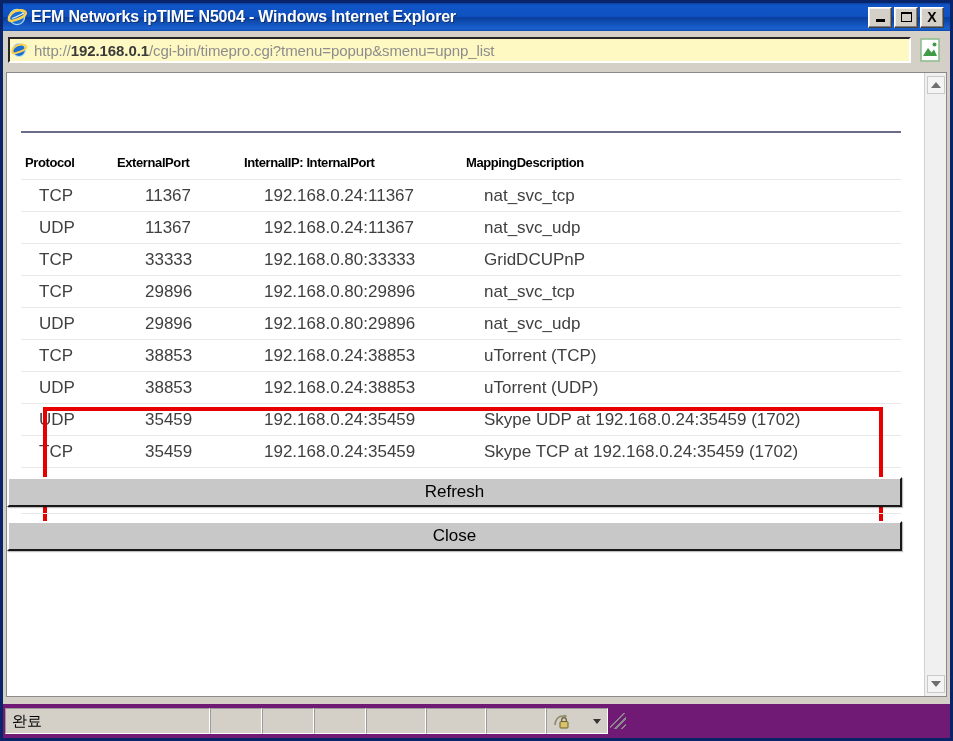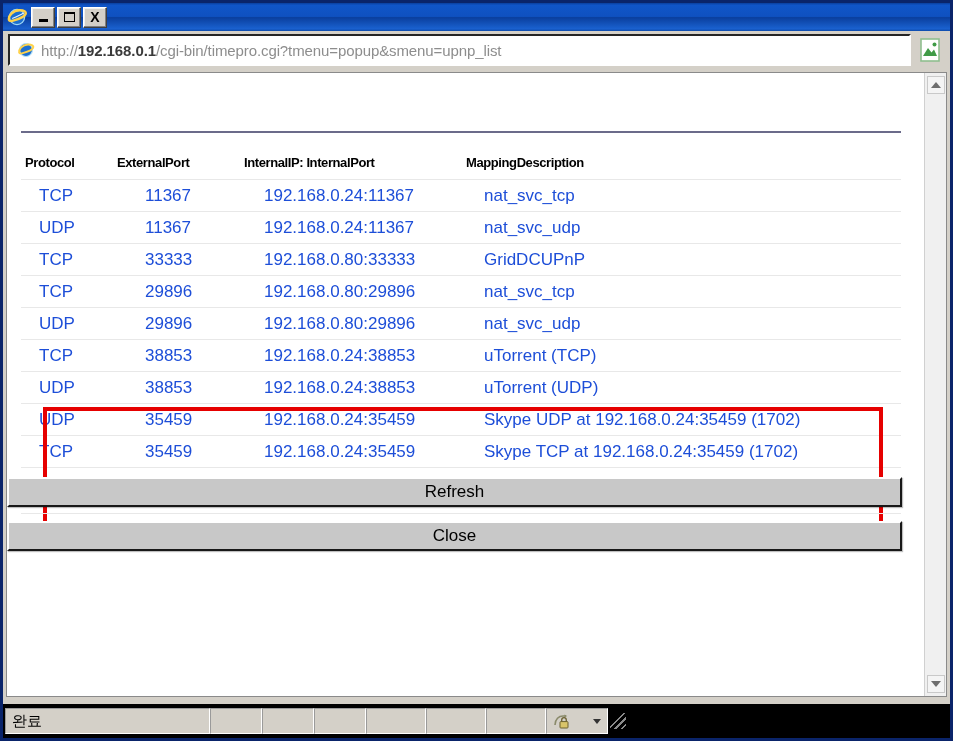--- a/index.html
+++ b/index.html
@@ -106,30 +106,30 @@
     width: 947px;
     height: 38px;
     background: #d4d0c8;
     box-sizing: border-box;
     display: flex;
     align-items: center;
     padding: 0 5px;
   }
   .addr-input {
     flex: 1 1 auto;
-    height: 32px;
-    background: #ffffff;
+    height: 26px;
+    background: #fef9c3;
     border: 2px inset #9a9a9a;
     border-top-color: #7a7a7a;
     border-left-color: #7a7a7a;
     border-right-color: #ffffff;
     border-bottom-color: #ffffff;
     display: flex;
     align-items: center;
-    padding: 0 7px;
+    padding: 0 0;
     box-sizing: border-box;
     overflow: hidden;
   }
   .addr-ie-icon {
     width: 18px; height: 18px;
     flex: 0 0 auto;
     margin-right: 6px;
     position: relative;
   }
   .url {
@@ -209,21 +209,21 @@
     font-size: 13px;
     font-weight: bold;
     color: #000000;
     height: 34px;
     vertical-align: middle;
     white-space: nowrap;
     letter-spacing: -0.4px;
   }
   .tbl tbody td {
     font-size: 17px;
-    color: #1d4ed8;
+    color: #404040;
     height: 31px;
     vertical-align: middle;
     border-top: 1px solid #e8e8e8;
     white-space: nowrap;
   }
   .tbl tbody tr:last-child td { border-bottom: 1px solid #e8e8e8; }
 
   .col-proto { width: 88px; }
   .col-ext   { width: 125px; }
   .col-int   { width: 220px; }
@@ -320,21 +320,21 @@
   .tri-up { border-bottom: 6px solid #6e6e6e; }
   .tri-down { border-top: 6px solid #6e6e6e; }
 
   
   .statusbar {
     position: absolute;
     left: 3px;
     bottom: 3px;
     width: 947px;
     height: 34px;
-    background: #000000;
+    background: #701a75;
     display: flex;
     align-items: center;
     box-sizing: border-box;
     padding: 2px 2px;
     gap: 0px;
   }
   .sb-pane {
     height: 26px;
     border: 1px solid;
     border-color: #9a9a9a #ffffff #ffffff #9a9a9a;
@@ -424,20 +424,21 @@
   <div class="win-frame"></div>
 
   <div class="titlebar">
     <span class="ie-logo">
       <svg width="20" height="20" viewBox="0 0 20 20">
         <ellipse cx="10" cy="10" rx="7.6" ry="7.6" fill="#1c6fd0" stroke="#9fd8f5" stroke-width="1.3"></ellipse>
         <path d="M2 13 C1 9, 6 3.4, 12.5 3.2 C17 3.1, 19.4 5, 18.6 7 C17.8 9, 13 11.6, 7 13.4 C4.2 14.2, 2.4 14.2, 2 13 Z" fill="none" stroke="#ffd24a" stroke-width="2.4"></path>
         <path d="M5.2 11.6 C9 10, 14.4 7.4, 16.6 6" fill="none" stroke="#e8f3ff" stroke-width="1.1"></path>
       </svg>
     </span>
+    <span class="title-text">EFM Networks ipTIME N5004 - Windows Internet Explorer</span>
     <span class="winbtns">
       <span class="winbtn">
         <span class="g">
             <span class="minglyph"></span>
           </span>
       </span>
       <span class="winbtn">
         <span class="g">
             <span class="maxglyph"></span>
           </span>

